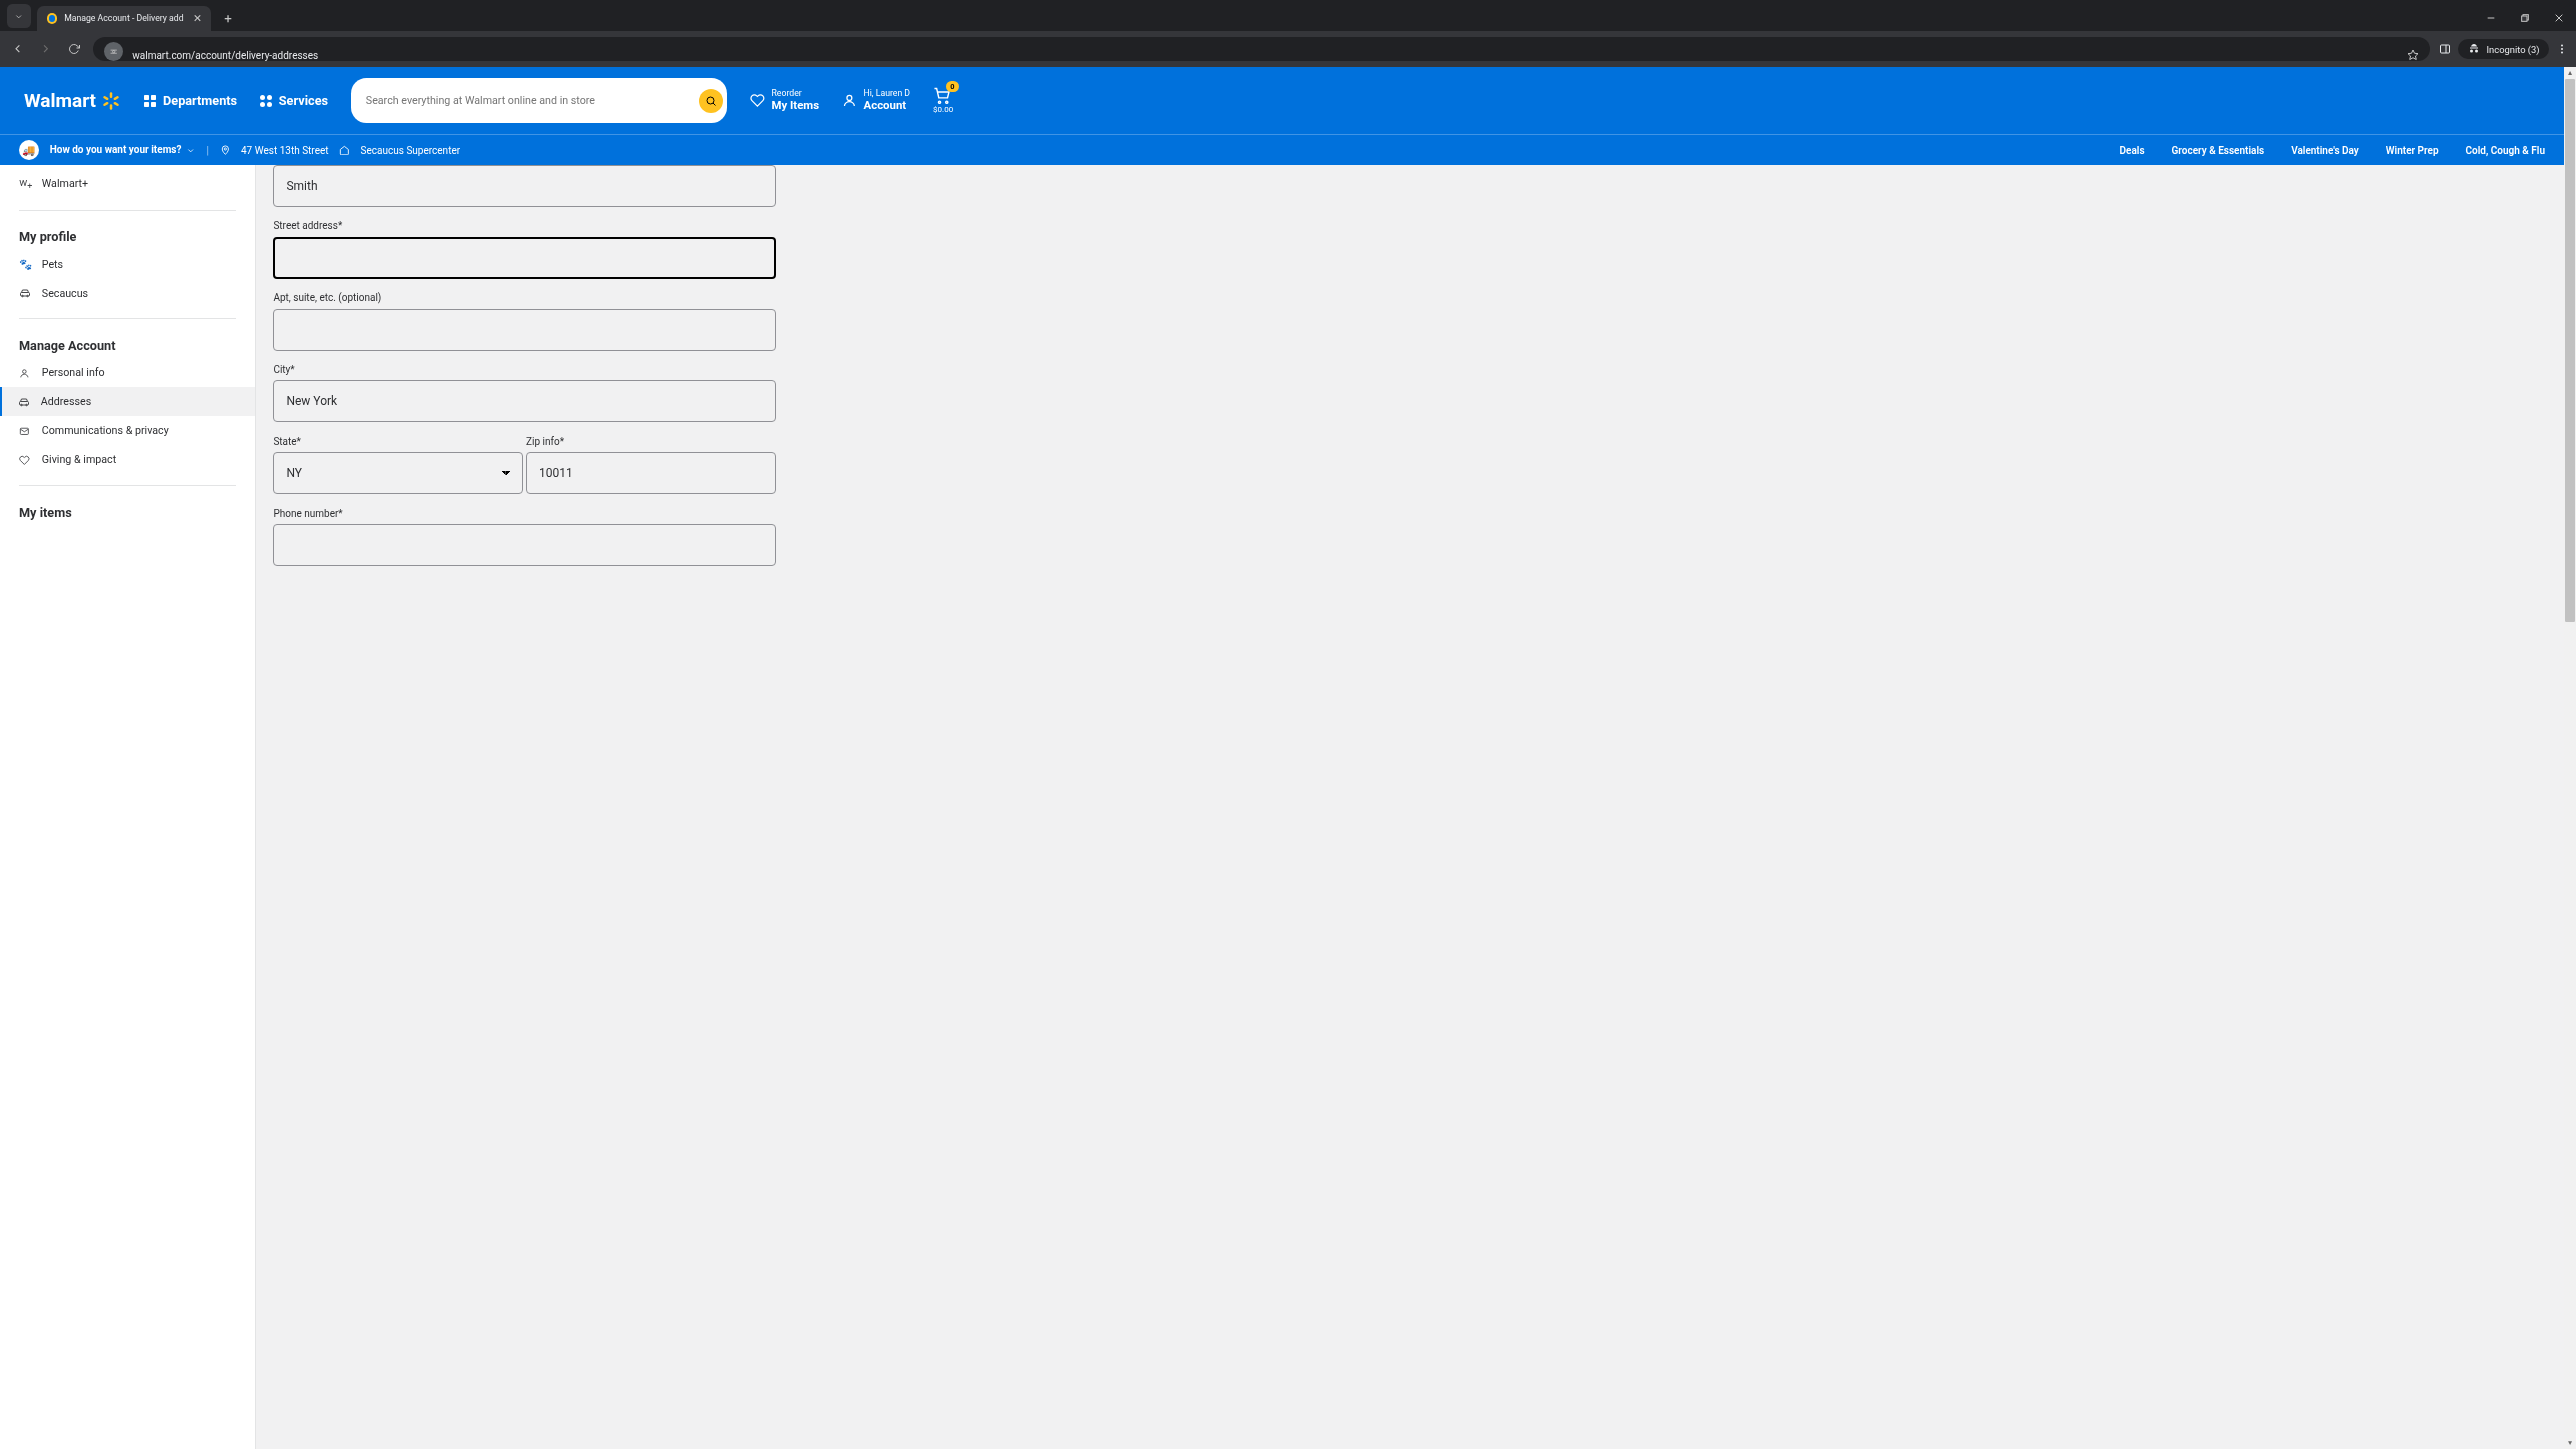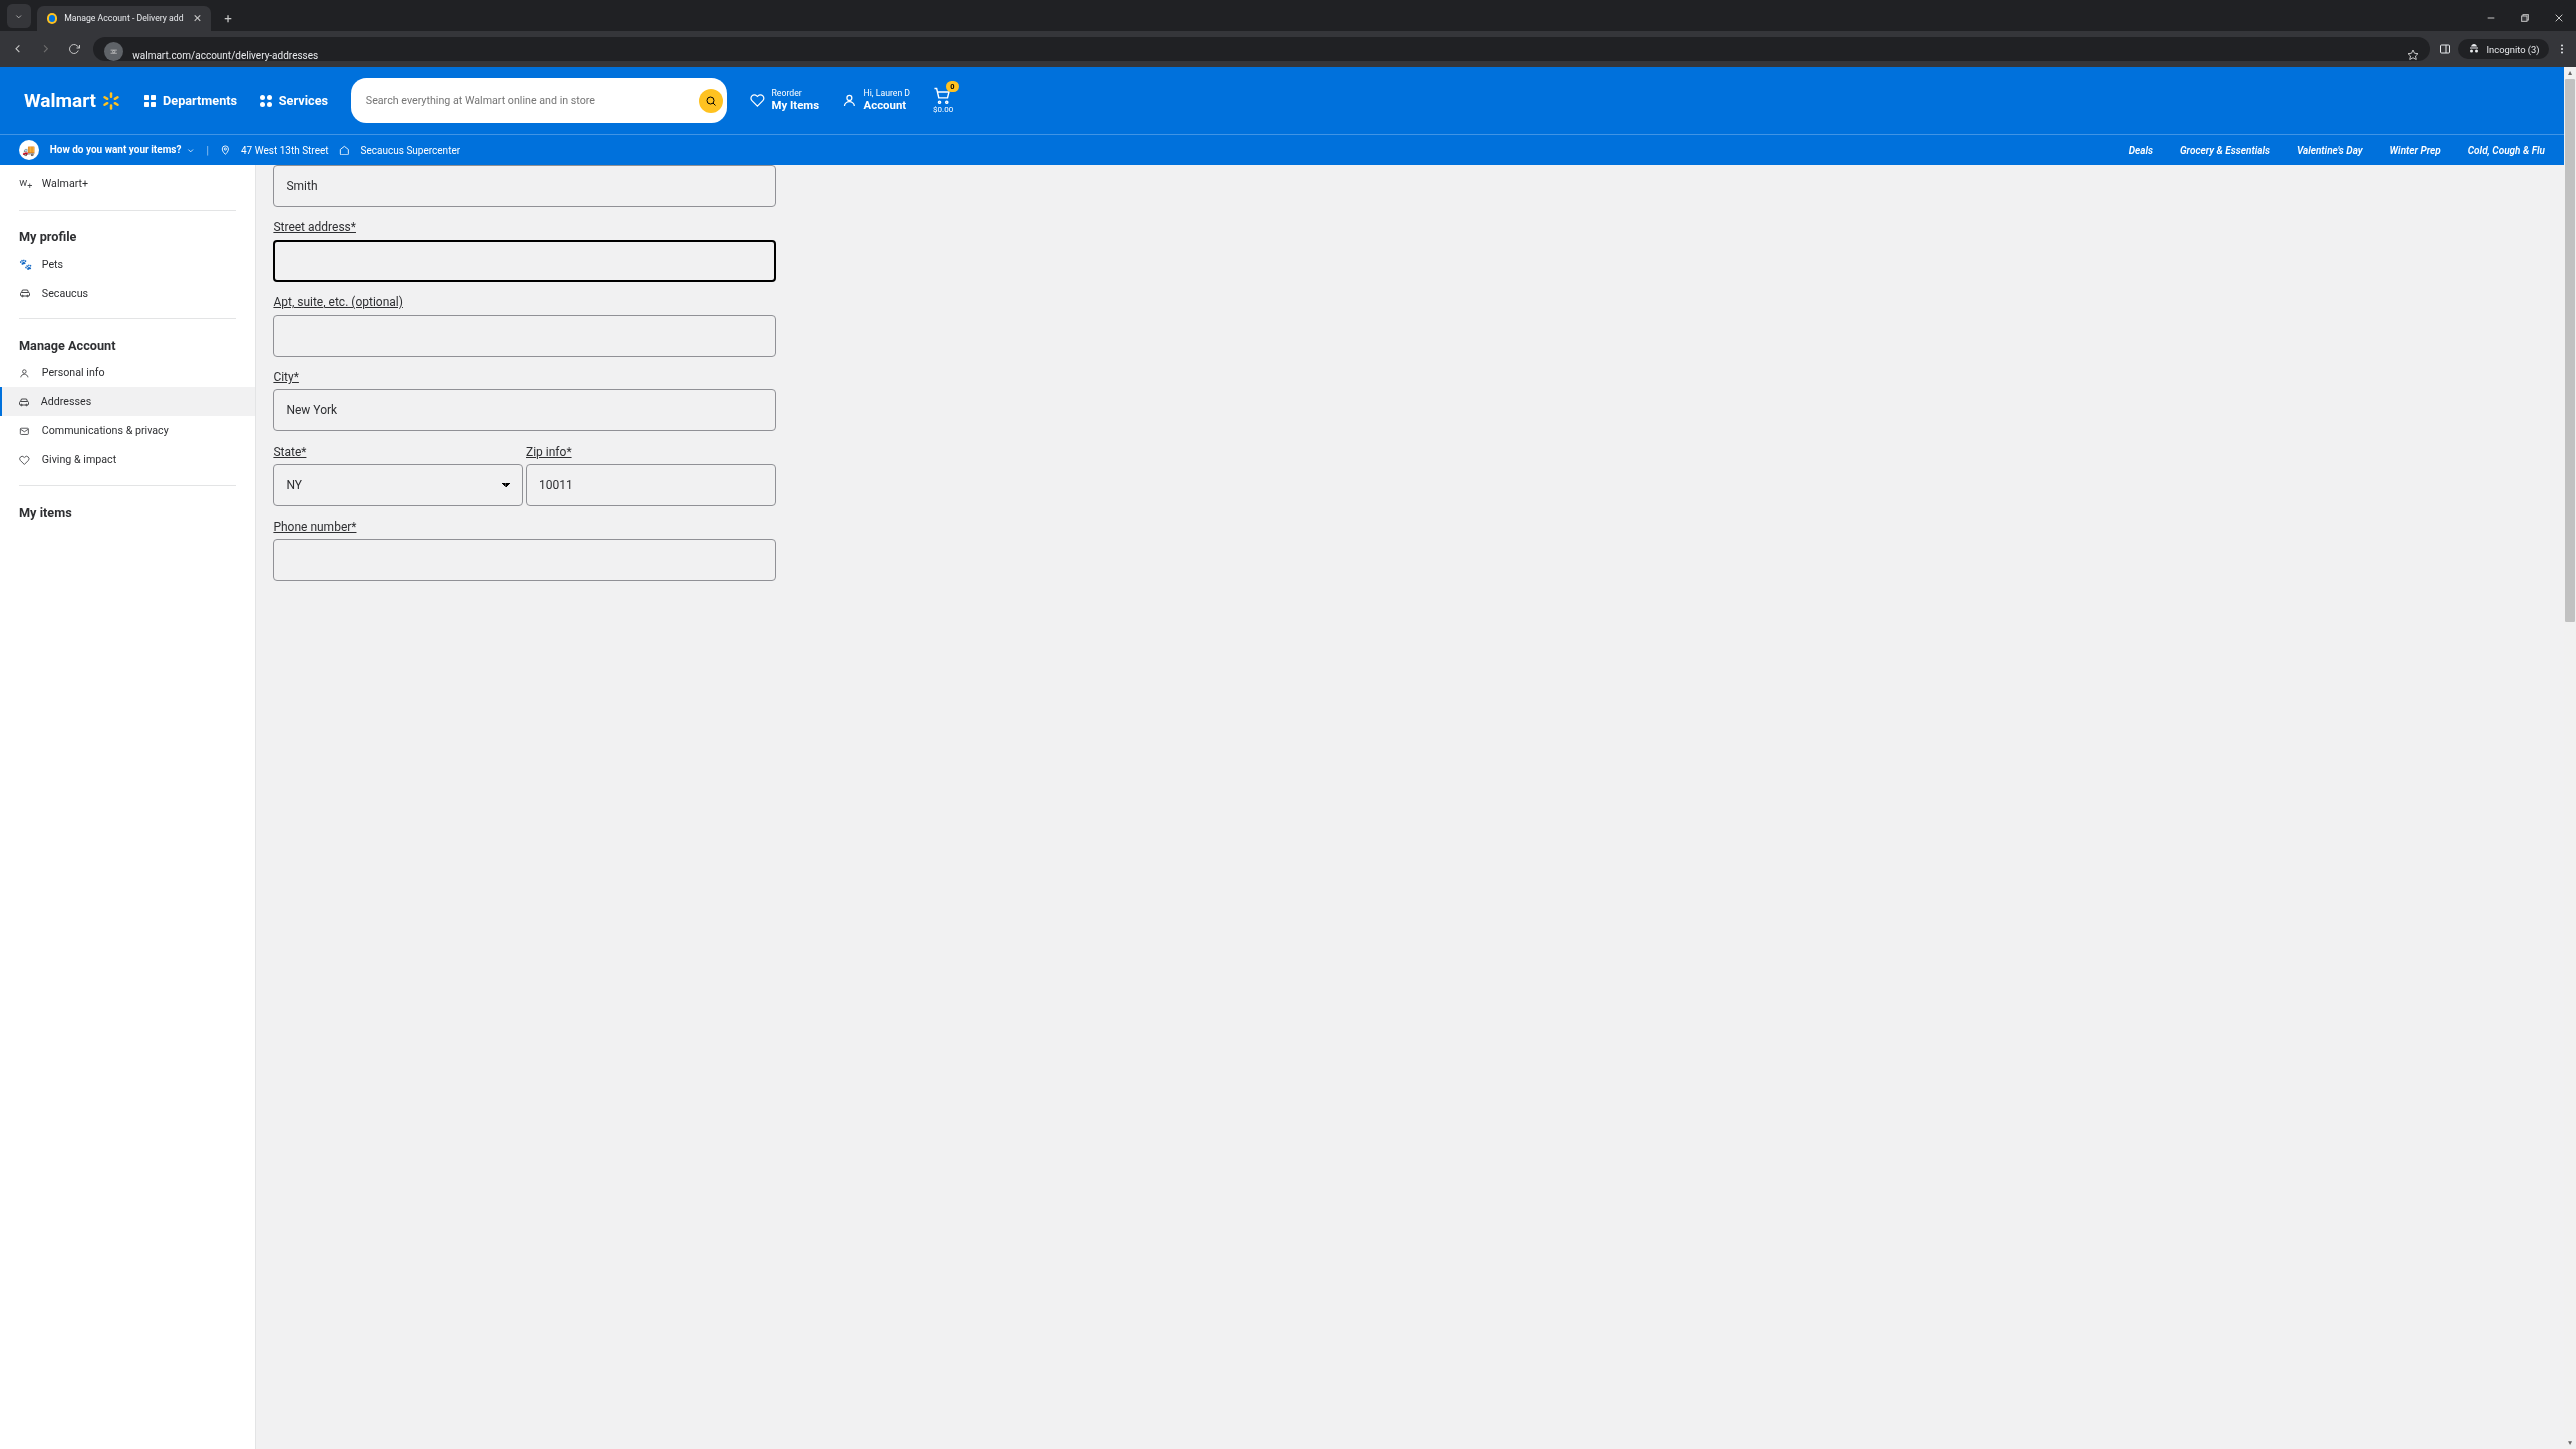--- a/index.html
+++ b/index.html
@@ -50,37 +50,37 @@
 .hdr-link { display:flex; align-items:center; gap:6.7px; color:#fff; cursor:pointer; }
 .hdr-link .two-line .l1 { font-size:8.7px; line-height:1.1; }
 .hdr-link .two-line .l2 { font-size:11.4px; font-weight:700; line-height:1.1; }
 .cart { position:relative; color:#fff; text-align:center; cursor:pointer; }
 .cart .badge { position:absolute; top:-5.4px; right:-5.4px; background:#ffc220; color:#000; font-size:7.4px; font-weight:700; border-radius:6px; padding:0.7px 4px; }
 .cart .amount { font-size:8px; margin-top:1.3px; }
 
 
 .wm-subheader { height:31px; background:#0071dc; border-top:0.7px solid rgba(255,255,255,0.25); display:flex; align-items:center; padding:0 19px; color:#fff; font-size:10px; gap:10.7px; }
 .intent-chip { width:20px; height:20px; border-radius:50%; background:#fff; display:flex; align-items:center; justify-content:center; font-size:10.7px; }
-.sub-links { margin-left:auto; display:flex; gap:27px; font-weight:600;font-style:italic; }
+.sub-links { margin-left:auto; display:flex; gap:27px; font-weight:600; }
 .sub-links span { cursor:pointer; }
 .divider { color:rgba(255,255,255,0.6); }
 
 
 .content { display:flex; height:calc(100% - 98px); }
 .sidebar { width:256px; background:#fff; border-right:0.7px solid #e3e4e5; padding:2.7px 0 13.4px; overflow:hidden; }
 .sidebar .linkrow { display:flex; align-items:center; gap:9.4px; padding:8px 19px; color:#2e2f32; font-size:10.7px; cursor:pointer; }
 .sidebar .linkrow.active { border-left:2.7px solid #0071dc; background:#f1f1f2; padding-left:16px; font-weight:400; color:#2e2f32;}
 .sidebar .icon { width:13.4px; text-align:center; color:#46474a; }
 .sidebar hr { border:none; border-top:0.7px solid #e3e4e5; margin:10.7px 19px; }
 .sidebar h3 { font-size:12.7px; font-weight:700; padding:8px 19px 5.4px; color:#2e2f32; }
 
 .main { flex:1; background:#f1f1f2; padding:0 0 13.4px; overflow:hidden; position:relative; }
 .form-wrap { padding:0 17.4px; max-width:537px; }
 .field { margin-bottom:13.4px; }
-.field label { display:block; font-size:12px; color:#2e2f32; margin-bottom:5.4px;text-decoration:underline; }
+.field label { display:block; font-size:10px; color:#2e2f32; margin-bottom:5.4px; }
 .field input, .field select { width:100%; height:42px; border:0.7px solid #909196; border-radius:4px; background:#f1f1f2; padding:6px 12px; font-size:12px; color:#2e2f32; outline:none; }
 .field.focused input { border:2px solid #000; padding:0 10.7px; }
 .field select { appearance:none; background-image:linear-gradient(45deg, transparent 50%, #000 50%), linear-gradient(135deg, #000 50%, transparent 50%); background-position: right 16px center, right 11.4px center; background-size:4.7px 4.7px, 4.7px 4.7px; background-repeat:no-repeat; }
 .row-2 { display:flex; gap:3px; }
 .row-2 > .field:first-child { flex:1; }
 .row-2 > .field:last-child { flex:1; }
 
 svg { display:block; }
 </style>
 </head>

